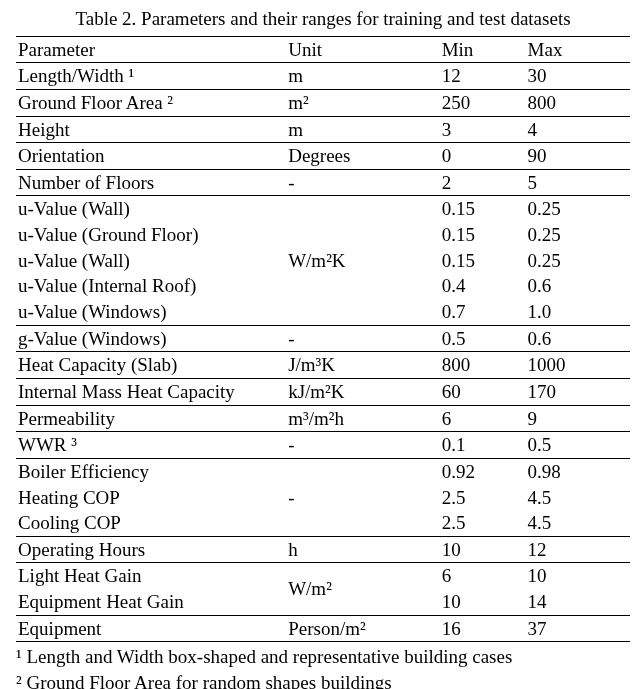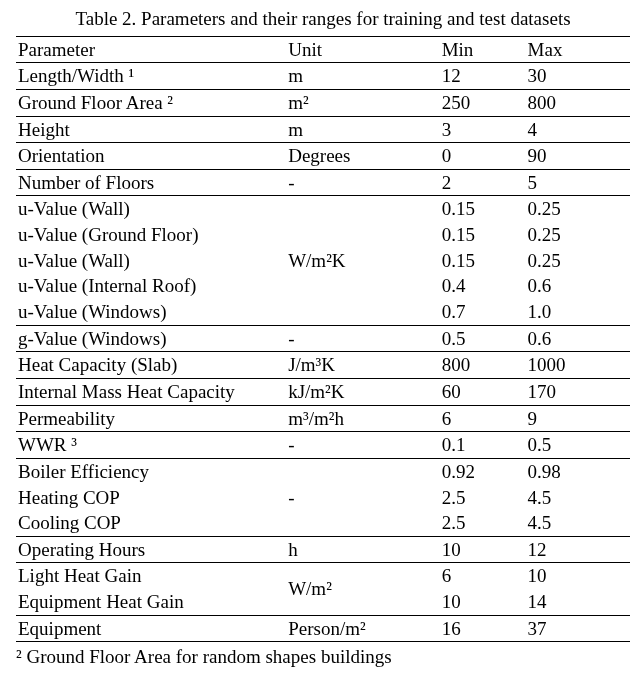--- a/index.html
+++ b/index.html
@@ -197,16 +197,17 @@
     <tr class="thick-bottom-last">
       <td>Equipment</td>
       <td>Person/m²</td>
       <td>16</td>
       <td>37</td>
     </tr>
   </tbody>
     </table>
 
   <div class="footnotes">
+    <div>¹ Length and Width box-shaped and representative building cases</div>
     <div>² Ground Floor Area for random shapes buildings</div>
 
   </div>
 </div>
 
 </body></html>

